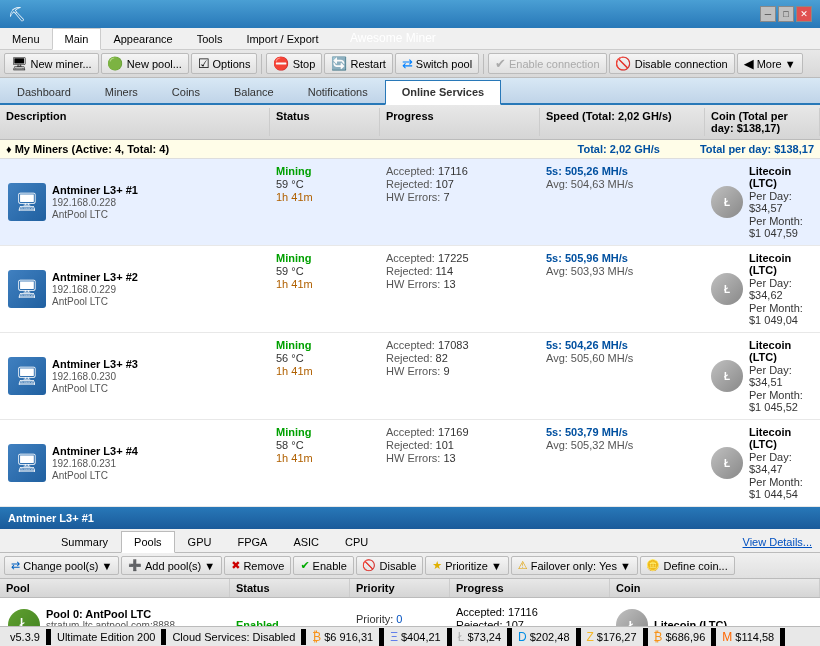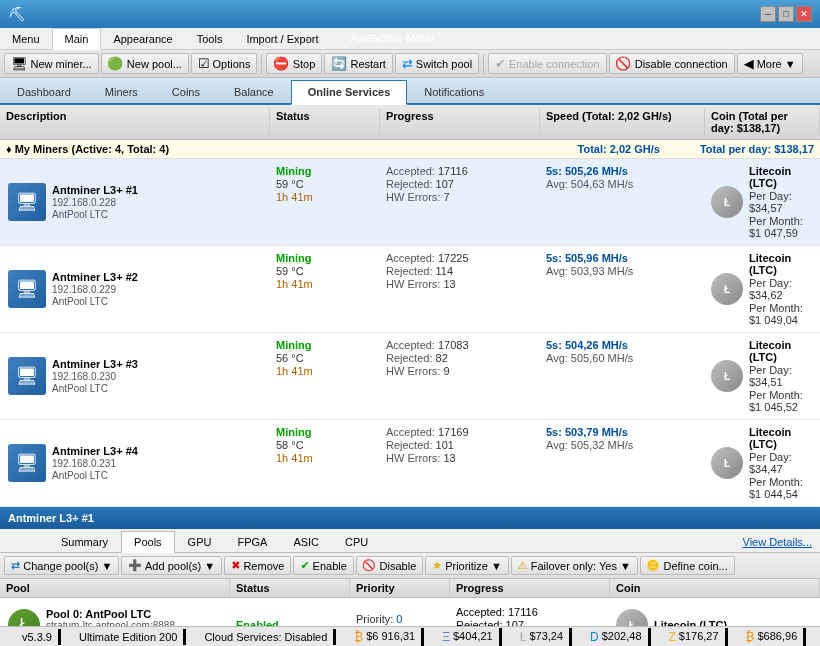--- a/index.html
+++ b/index.html
@@ -84,21 +84,21 @@
     .enabled-badge { color: #00a000; font-weight: bold; }
     .pool-priority { padding: 6px; color: #333; }
     .priority-val { color: #0050c0; }
     .pool-progress { padding: 6px; display: flex; flex-direction: column; gap: 1px; }
     .stale-val { color: #0050c0; }
     .pool-coin { padding: 6px; display: flex; align-items: center; gap: 6px; }
     .ltc-icon { width: 32px; height: 32px; border-radius: 50%; background: linear-gradient(135deg, #c0c0c0, #888); display: flex; align-items: center; justify-content: center; color: white; font-size: 11px; font-weight: bold; }
 
     
     .status-bar { background: #e8e8e8; border-top: 1px solid #bbb; display: flex; align-items: center; height: 20px; padding: 0 4px; gap: 0; position: absolute; bottom: 0; width: 820px; }
-    .sb-item { padding: 2px 6px; font-size: 10px; border-right: 3px solid #000000; display: flex; gap: 3px; white-space: nowrap; margin-left: 12px; }
+    .sb-item { padding: 2px 6px; font-size: 10px; border-right: 5px solid #000000; display: flex; align-items: center; gap: 3px; white-space: nowrap; }
     .sb-icon { font-size: 12px; }
   </style>
 </head>
 <body>
 
 <div class="title-bar">
   <div style="display:flex;align-items:center;gap:6px;">
     <span style="font-size:14px;">⛏</span>
   </div>
   <div class="title-bar-title">Awesome Miner</div>
@@ -157,22 +157,22 @@
     <span>More</span>
     <span>▼</span>
   </div>
 </div>
 
 <div class="tab-bar">
   <div class="tab">Dashboard</div>
   <div class="tab">Miners</div>
   <div class="tab">Coins</div>
   <div class="tab">Balance</div>
+  <div class="tab">Notifications</div>
   <div class="tab active">Online Services</div>
-  <div class="tab">Notifications</div>
 </div>
 
 <div class="table-header">
   <div class="th">Description</div>
   <div class="th">Status</div>
   <div class="th">Progress</div>
   <div class="th">Speed (Total: 2,02 GH/s)</div>
   <div class="th">Coin (Total per day: $138,17)</div>
 </div>
 

